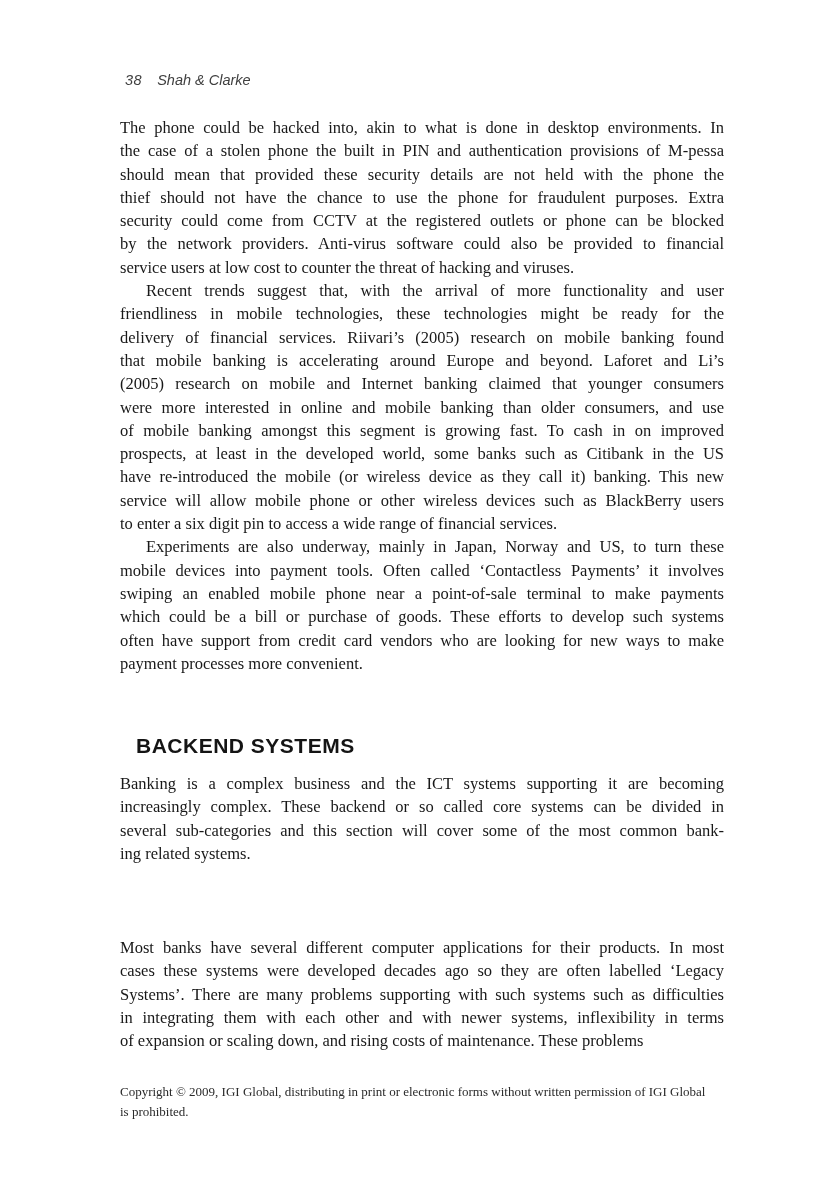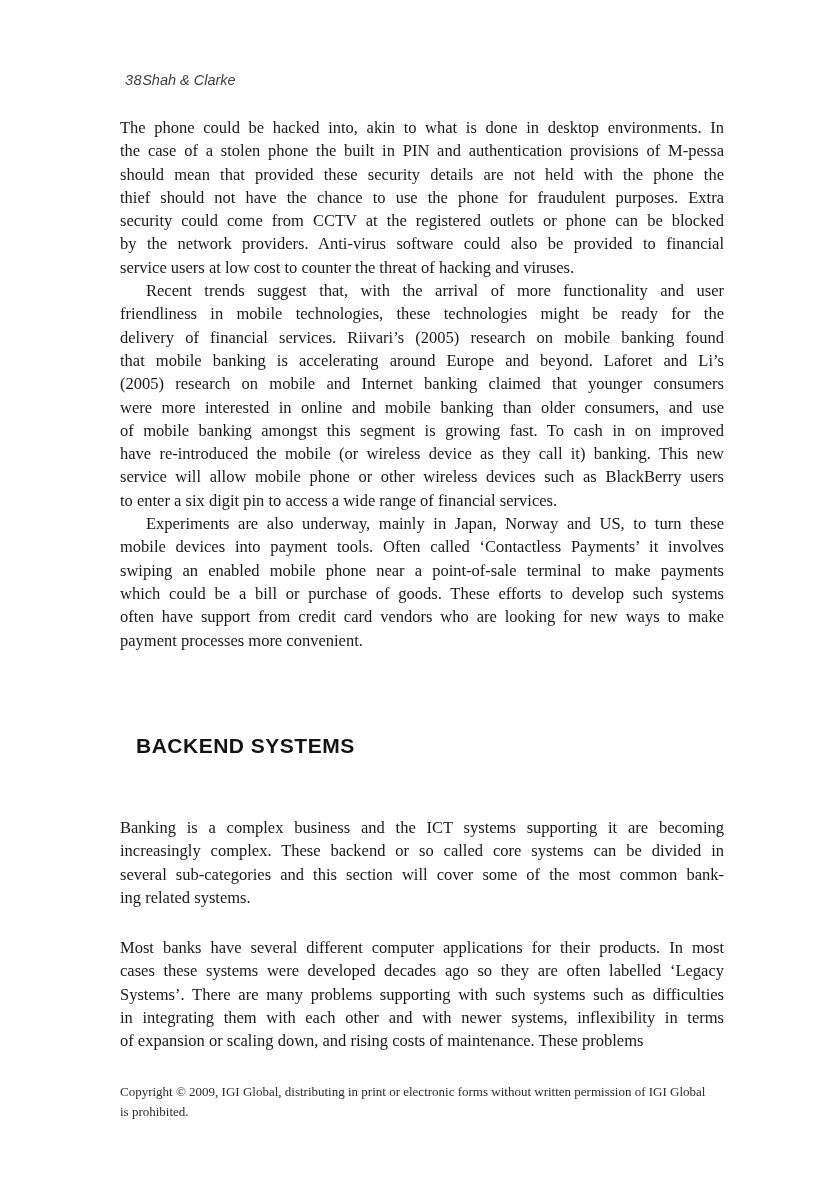--- a/index.html
+++ b/index.html
@@ -20,20 +20,21 @@
     position: absolute;
     left: 125px;
     top: 72px;
     font-family: "Liberation Sans", sans-serif;
     font-style: italic;
     font-size: 14.5px;
     color: #3f3f3f;
     white-space: nowrap;
   }
   .running-header .page-number {
+    margin-right: 15px;
     letter-spacing: 0.5px;
   }
   .body-text {
     position: absolute;
     left: 120px;
     width: 604px;
     font-size: 16.5px;
     line-height: 23.3px;
     color: #181818;
   }
@@ -42,21 +43,21 @@
     text-align-last: justify;
     white-space: normal;
   }
   .text-line.line-last {
     text-align-last: left;
   }
   .para[data-indent="true"] .text-line:first-child {
     text-indent: 26px;
   }
   .intro-block   { top: 116px; }
-  .section-body  { top: 816px; }
+  .section-body  { top: 772px; }
   .subsect-body  { top: 936px; }
   .section-heading {
     position: absolute;
     left: 120px;
     top: 718px;
     margin: 16px;
     font-family: "Liberation Sans", sans-serif;
     font-weight: bold;
     font-size: 21px;
     letter-spacing: 0.5px;
@@ -108,20 +109,21 @@
         <div class="text-line line-last">service users at low cost to counter the threat of hacking and viruses.</div>
       </div>
     <div class="para" data-indent="true">
         <div class="text-line">Recent trends suggest that, with the arrival of more functionality and user</div>
         <div class="text-line">friendliness in mobile technologies, these technologies might be ready for the</div>
         <div class="text-line">delivery of financial services. Riivari’s (2005) research on mobile banking found</div>
         <div class="text-line">that mobile banking is accelerating around Europe and beyond. Laforet and Li’s</div>
         <div class="text-line">(2005) research on mobile and Internet banking claimed that younger consumers</div>
         <div class="text-line">were more interested in online and mobile banking than older consumers, and use</div>
         <div class="text-line">of mobile banking amongst this segment is growing fast. To cash in on improved</div>
+        <div class="text-line">prospects, at least in the developed world, some banks such as Citibank in the US</div>
         <div class="text-line">have re-introduced the mobile (or wireless device as they call it) banking. This new</div>
         <div class="text-line">service will allow mobile phone or other wireless devices such as BlackBerry users</div>
         <div class="text-line line-last">to enter a six digit pin to access a wide range of financial services.</div>
       </div>
     <div class="para" data-indent="true">
         <div class="text-line">Experiments are also underway, mainly in Japan, Norway and US, to turn these</div>
         <div class="text-line">mobile devices into payment tools. Often called ‘Contactless Payments’ it involves</div>
         <div class="text-line">swiping an enabled mobile phone near a point-of-sale terminal to make payments</div>
         <div class="text-line">which could be a bill or purchase of goods. These efforts to develop such systems</div>
         <div class="text-line">often have support from credit card vendors who are looking for new ways to make</div>

